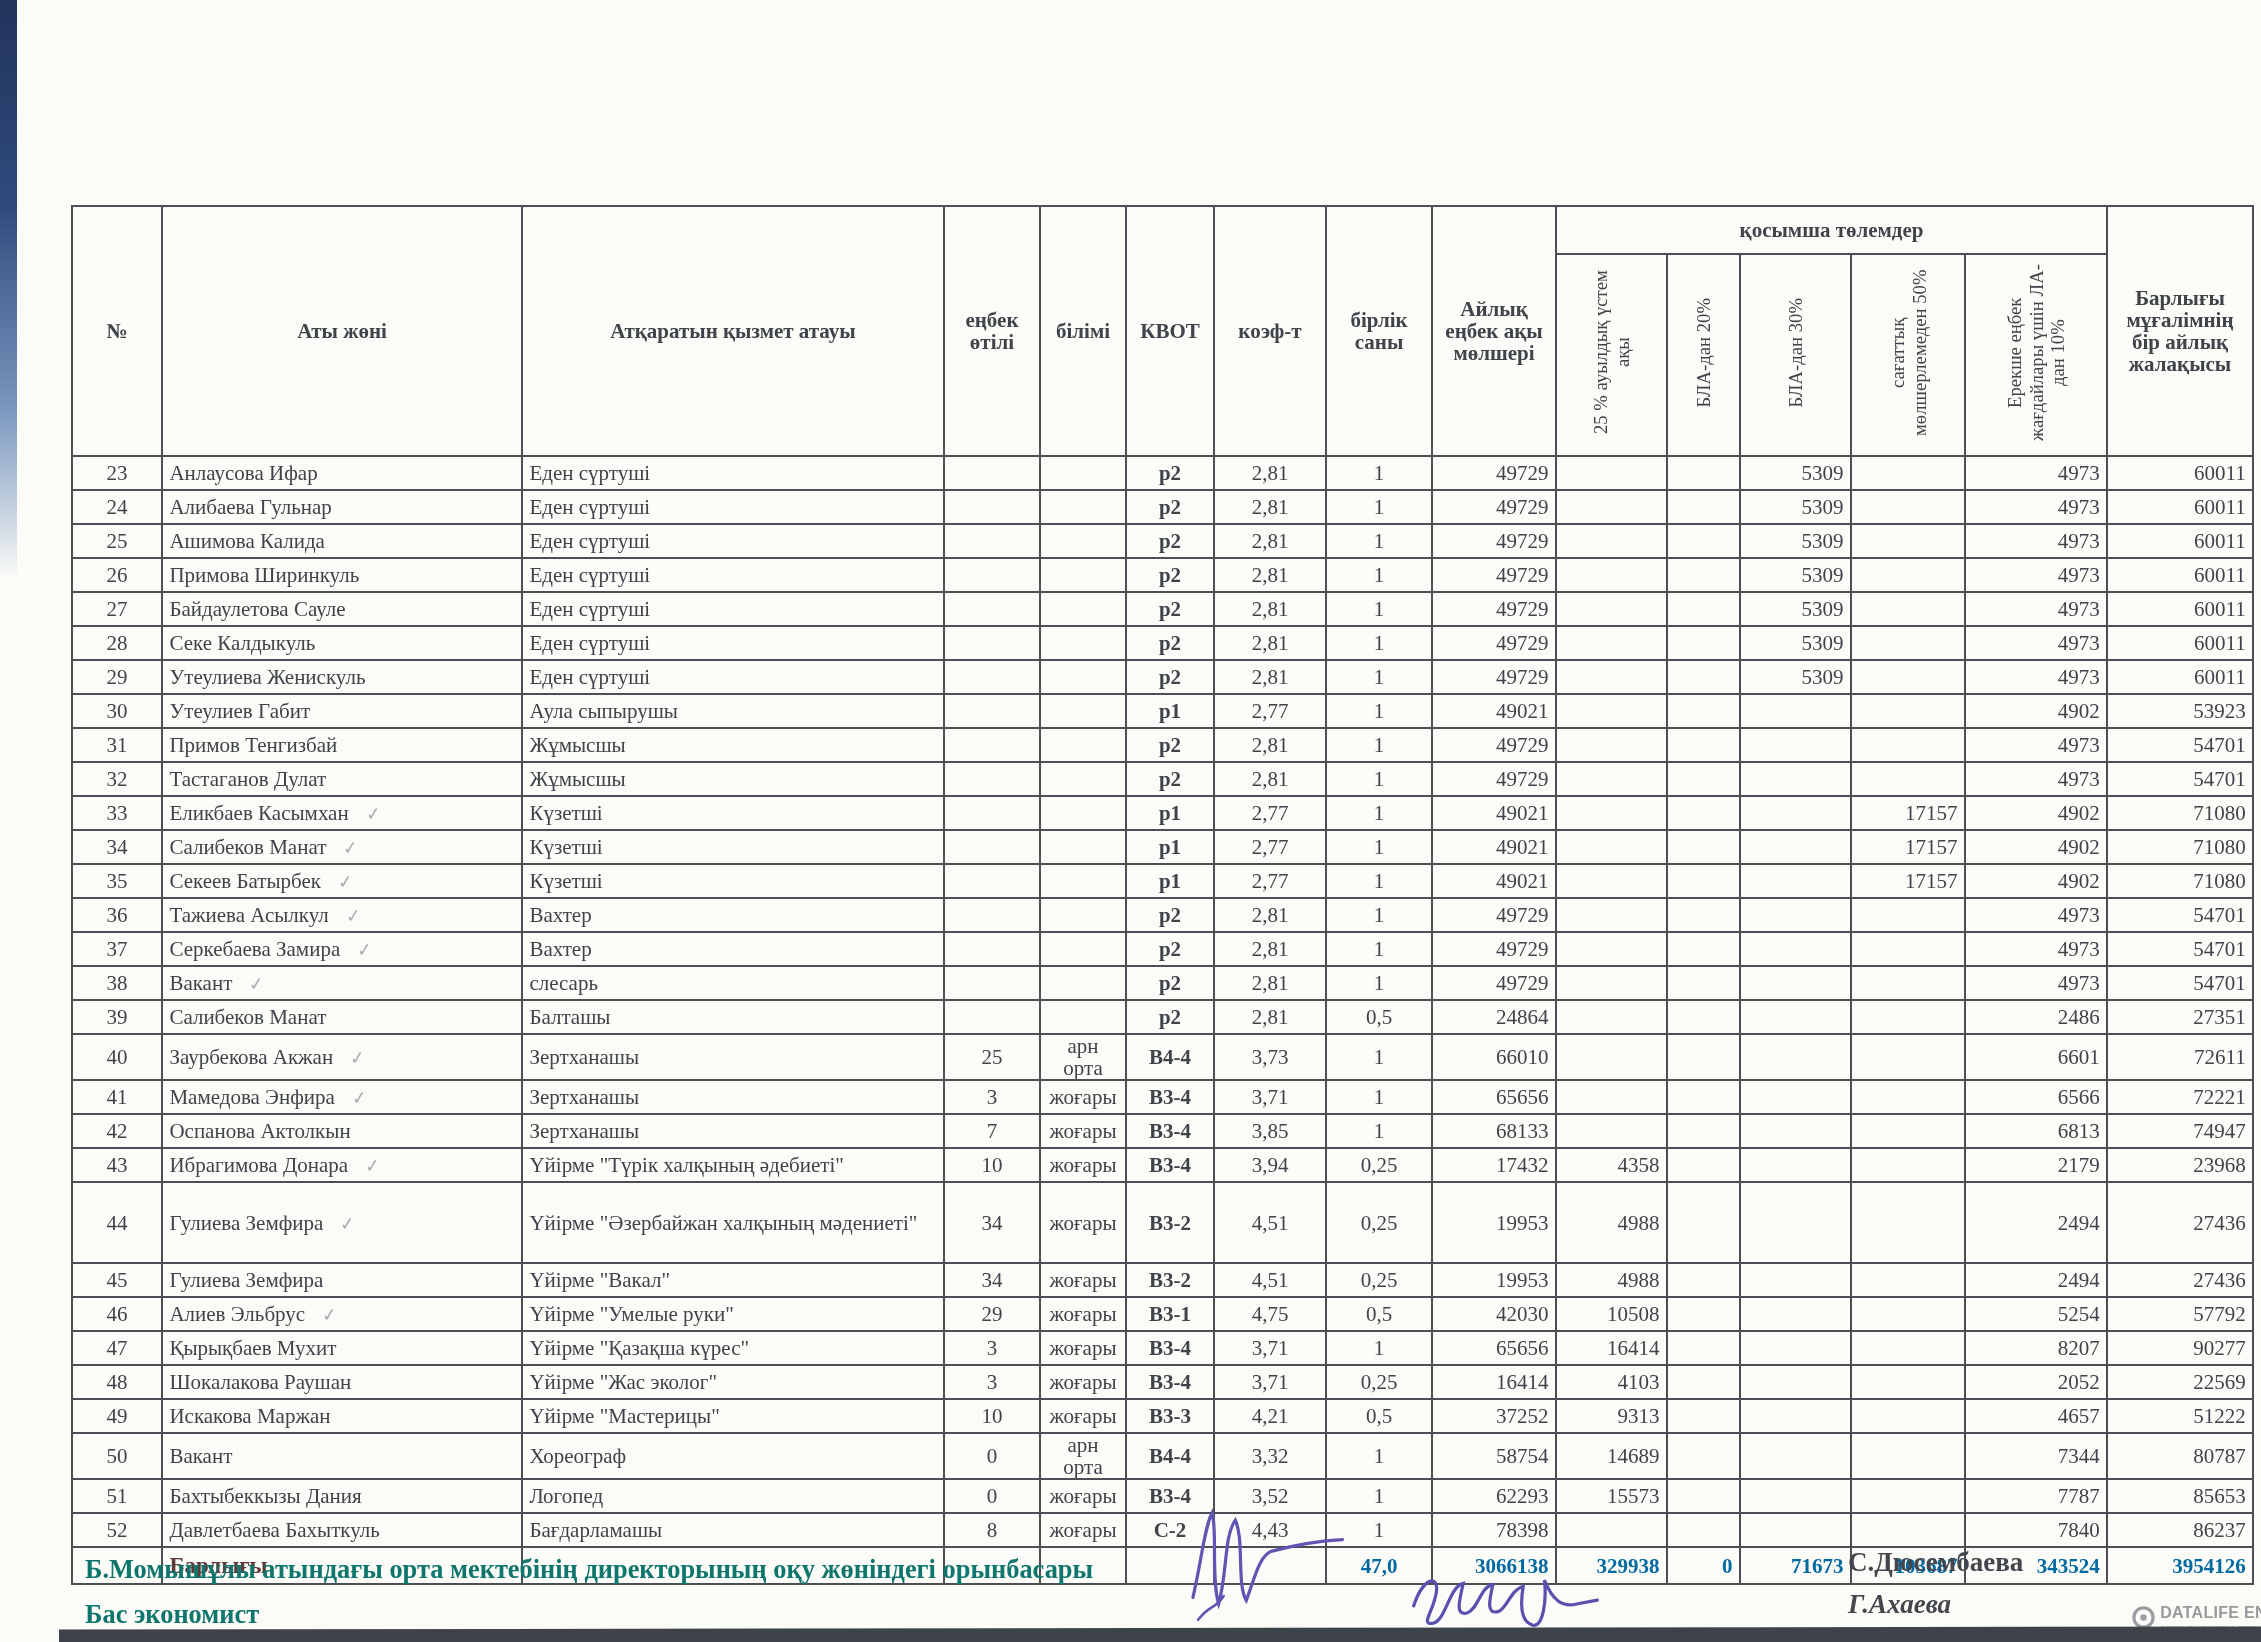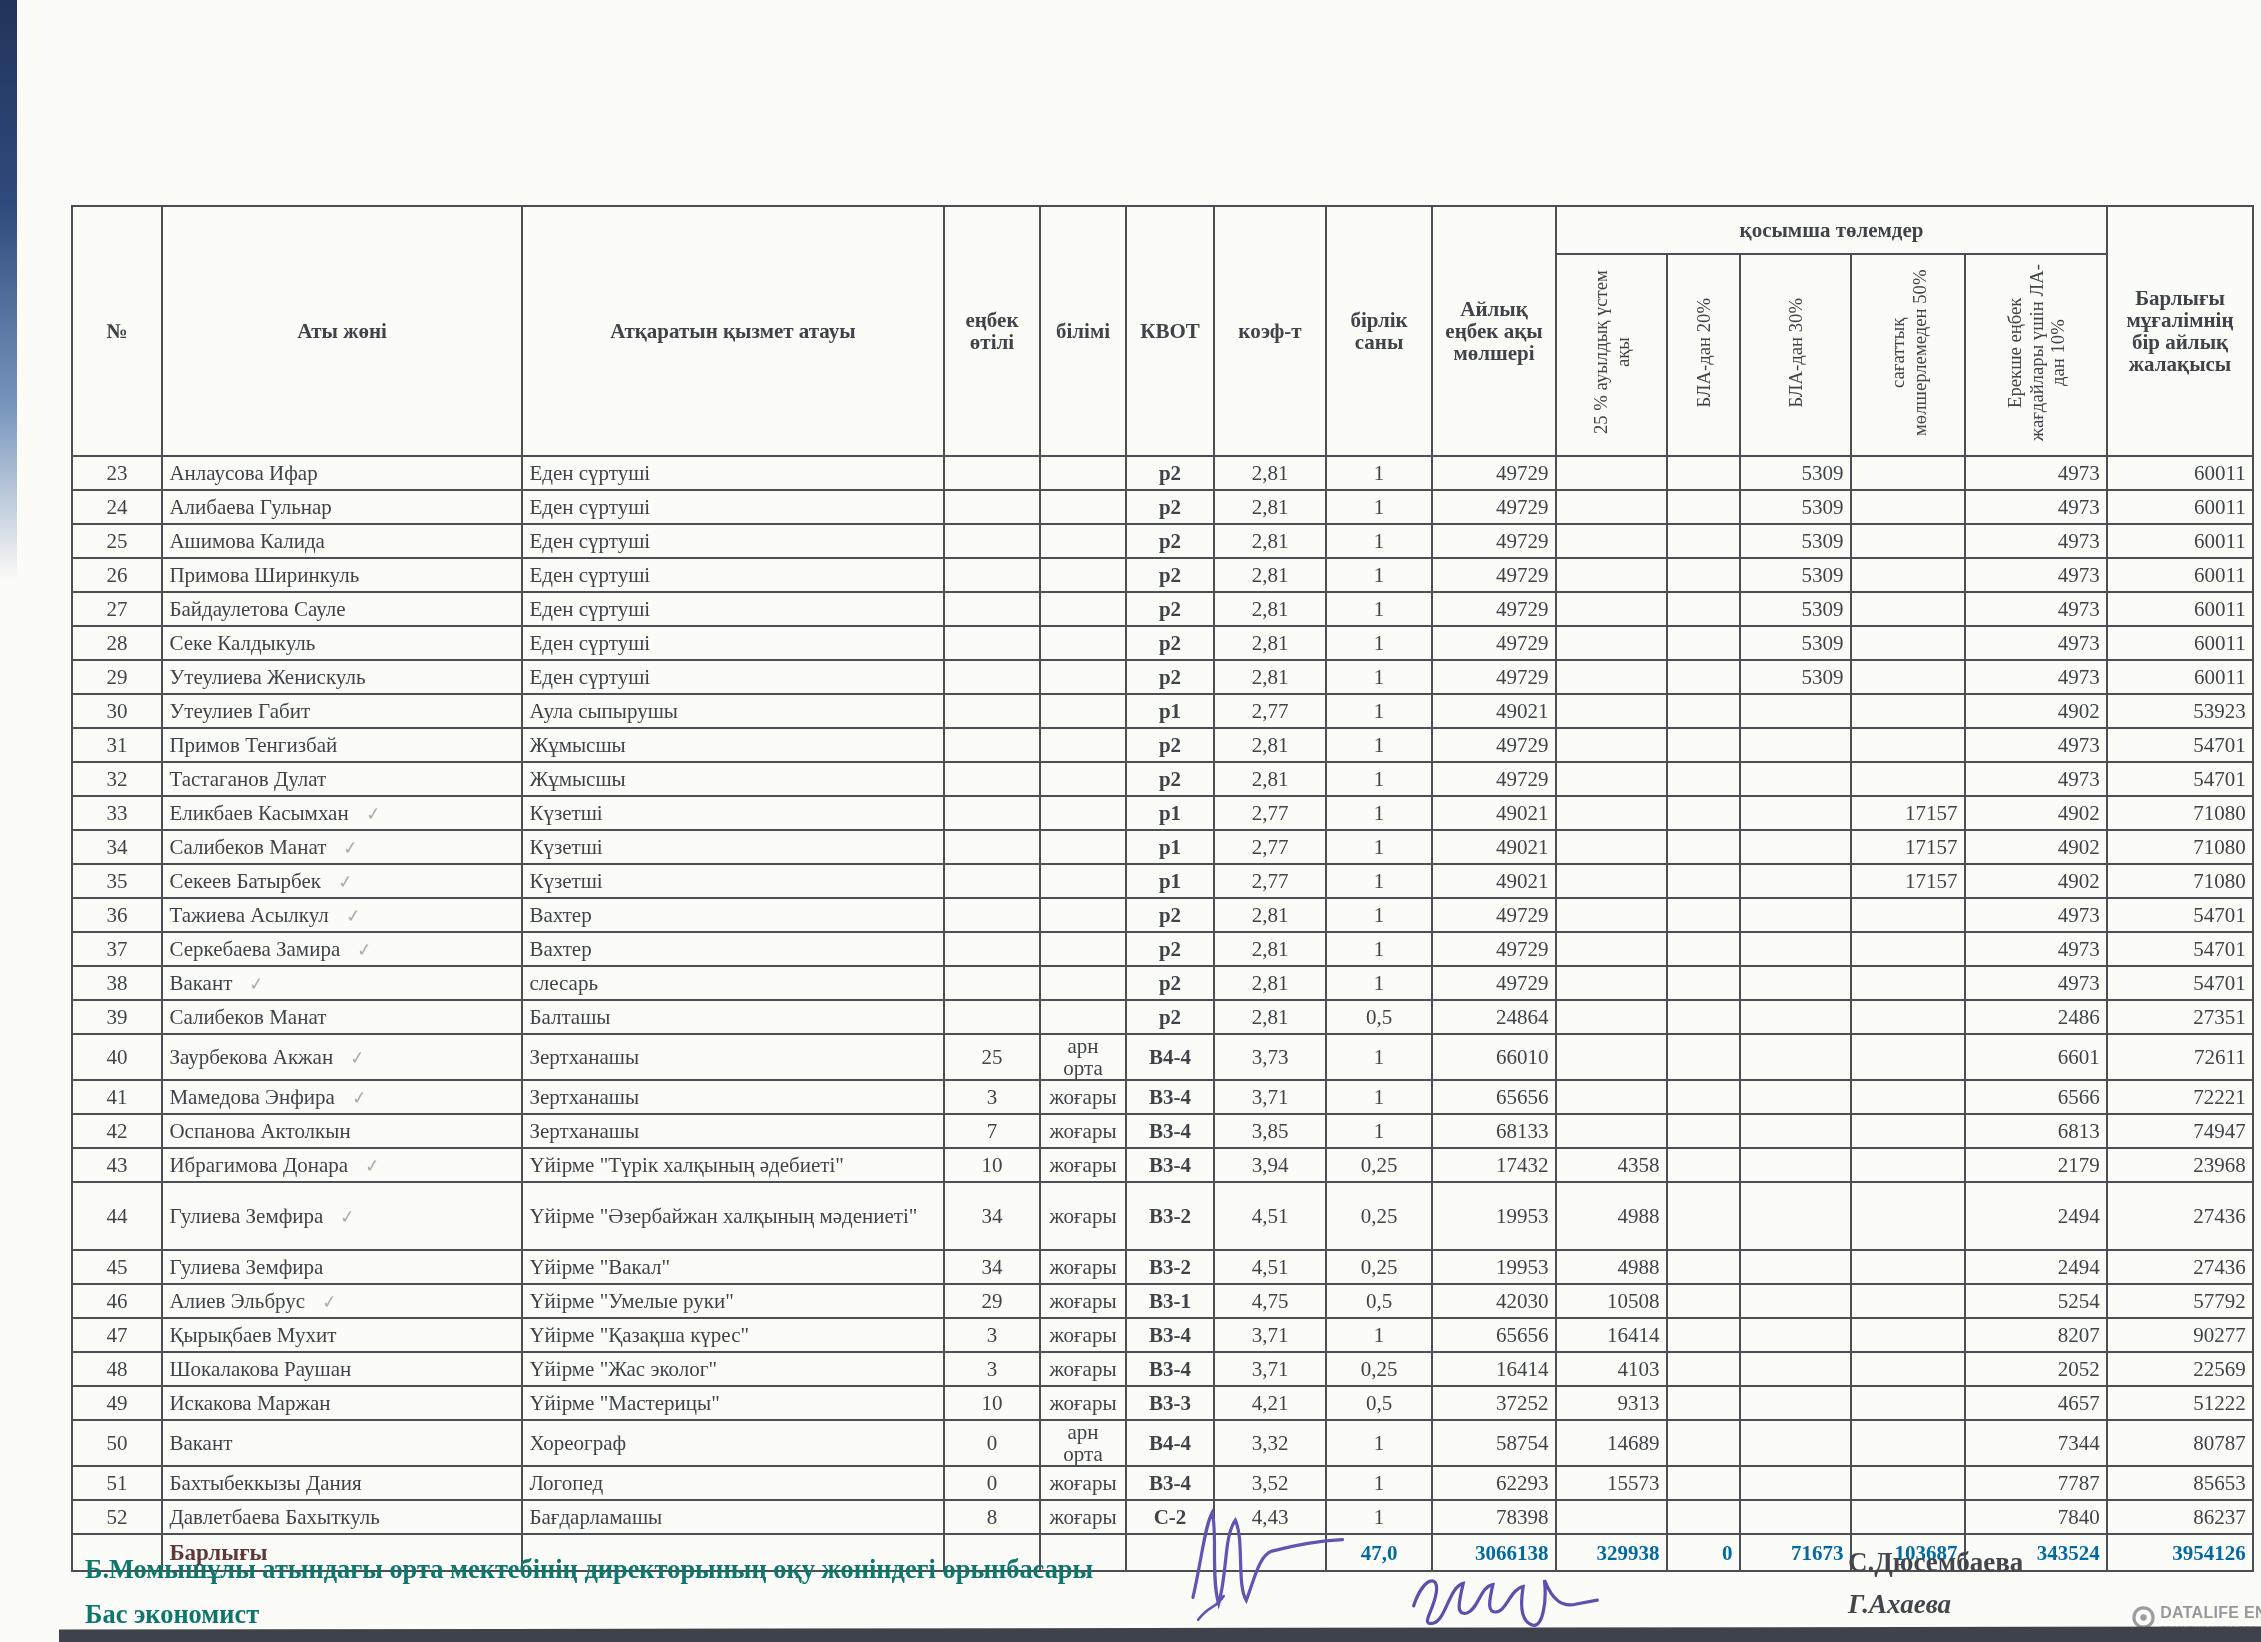--- a/index.html
+++ b/index.html
@@ -41,21 +41,21 @@
     display:inline-block;
     writing-mode:vertical-rl;
     transform:rotate(180deg);
     max-height:187px;
     font-size:18.7px;
     line-height:1.15;
     text-align:center;
     white-space:normal;
   }
   tbody tr{height:34px;}
-  tbody tr.tall{height:68px;}
+  tbody tr.tall{height:81px;}
   .c-center{text-align:center;}
   .c-left{text-align:left;padding-left:7.7px;}
   .c-right{text-align:right;padding-right:9px;}
   .c-edu{font-size:18px;}
   .c-kvot{font-weight:bold;font-size:20px;}
   .check{
     color:#a9aeb4;font-size:18px;margin-left:17px;
     display:inline-block;transform:rotate(-6deg);
     font-family:"DejaVu Sans",sans-serif;
   }

